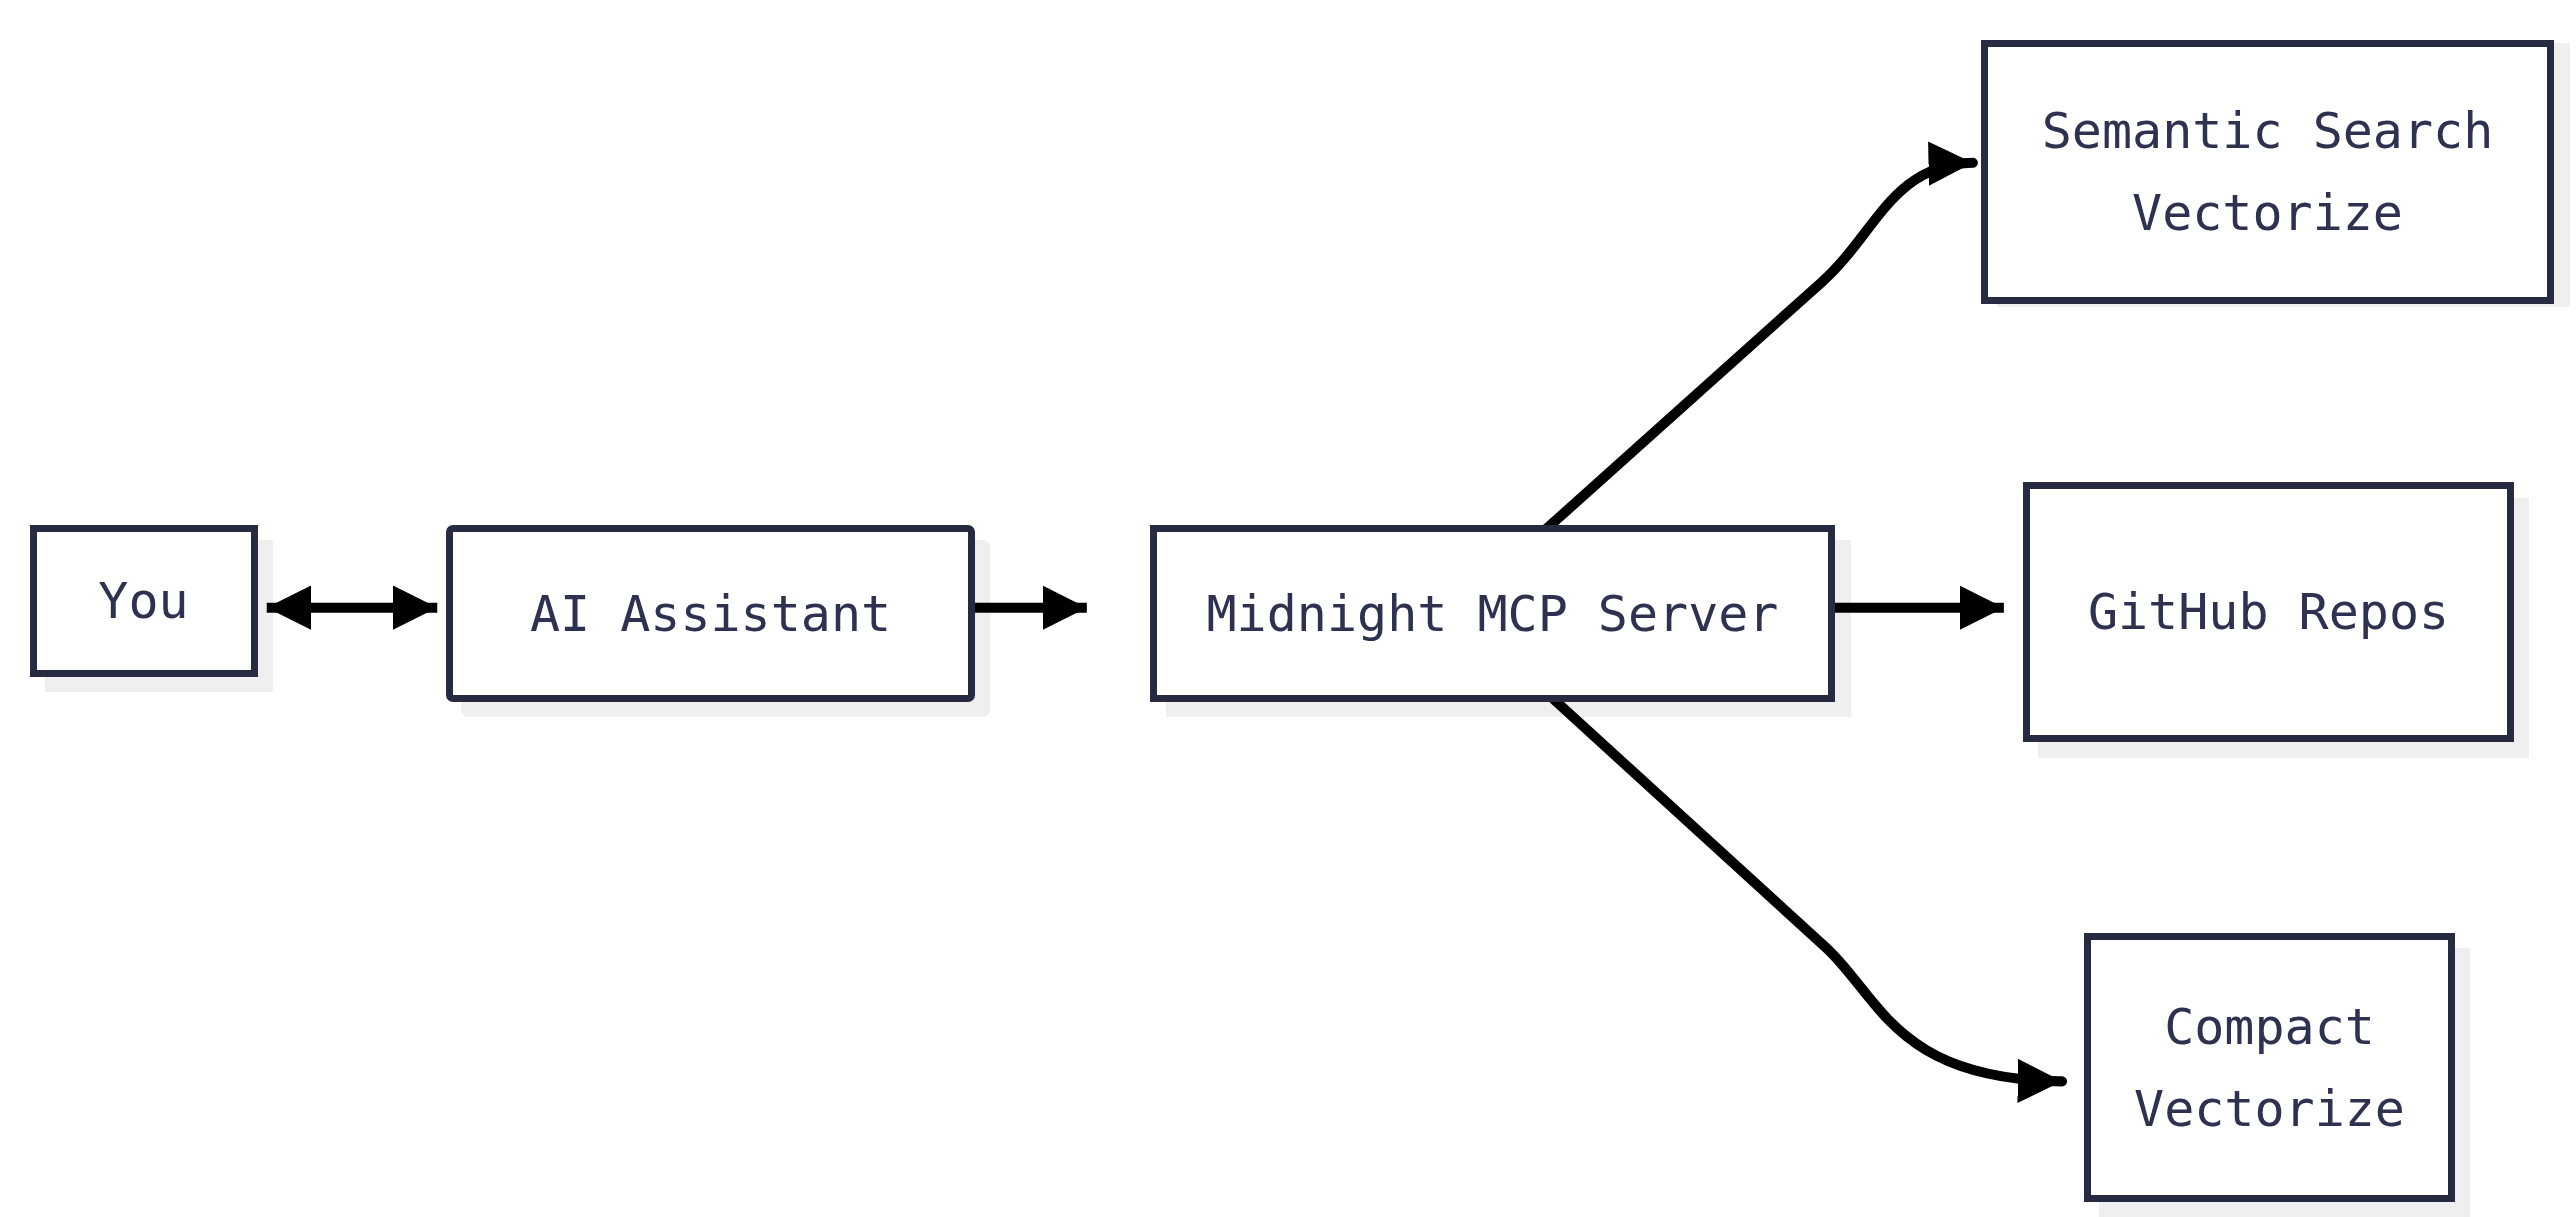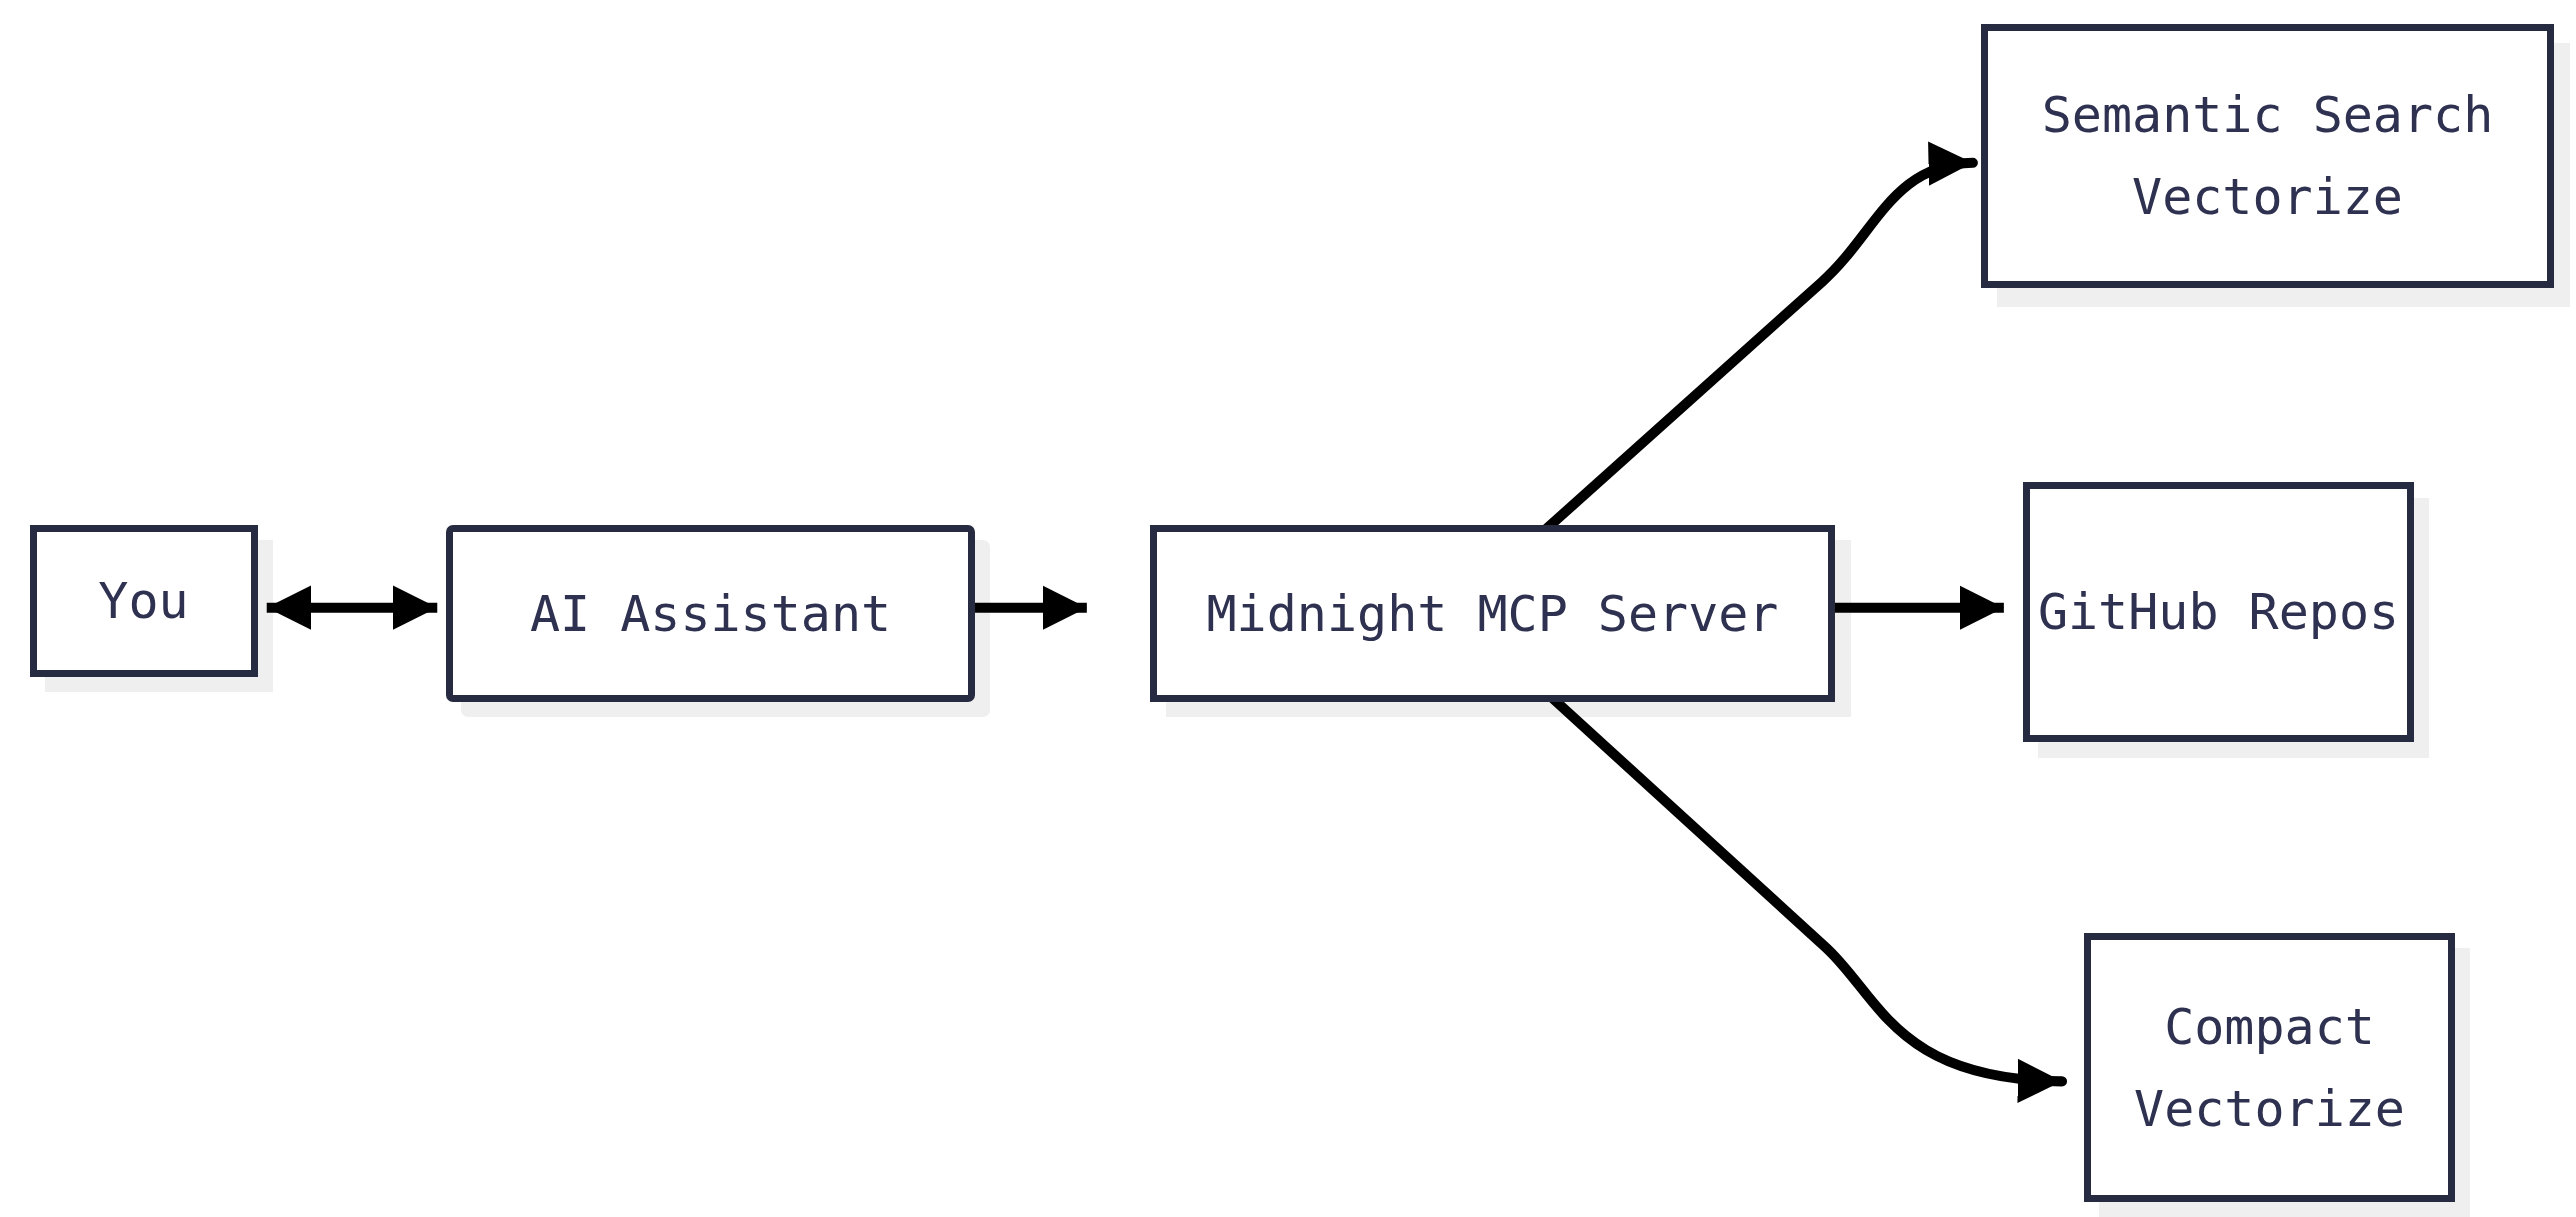--- a/index.html
+++ b/index.html
@@ -39,22 +39,22 @@
     line-height: 1.64;
     text-align: center;
     white-space: nowrap;
   }
   .box .l { display: block; }
 
   
   .g-you      { left:   29.5px; top:  525px; width: 228px; height: 152px; }
   .g-ai       { left:  446px; top:  525px; width: 529px; height: 177px; border-radius: 7px; }
   .g-mcp      { left: 1106px; top:  525px; width: 685px; height: 177px; margin-left: 44px; }
-  .g-semantic { left: 1981px; top:   24px; width: 573px; height: 264px; }
-  .g-github   { left: 2023px; top:  482px; width: 391px; height: 260px; gap: 7px; }
+  .g-semantic { left: 1981px; top:   40px; width: 573px; height: 264px; }
+  .g-github   { left: 2023px; top:  482px; width: 491px; height: 260px; gap: 7px; }
   .g-compact  { left: 2084px; top: 933px; width: 371px; height: 269px; }
   .shadow.g-you      { left:   45px; top:  540px; }
   .shadow.g-ai       { left:  461px; top:  540px; }
   .shadow.g-mcp      { left: 1122px; top:  540px; }
   .shadow.g-semantic { left: 1997px; top:   43px; }
   .shadow.g-github   { left: 2038px; top:  498px; }
   .shadow.g-compact  { left: 2099px; top: 948px; }
 </style>
 </head>
 <body>

